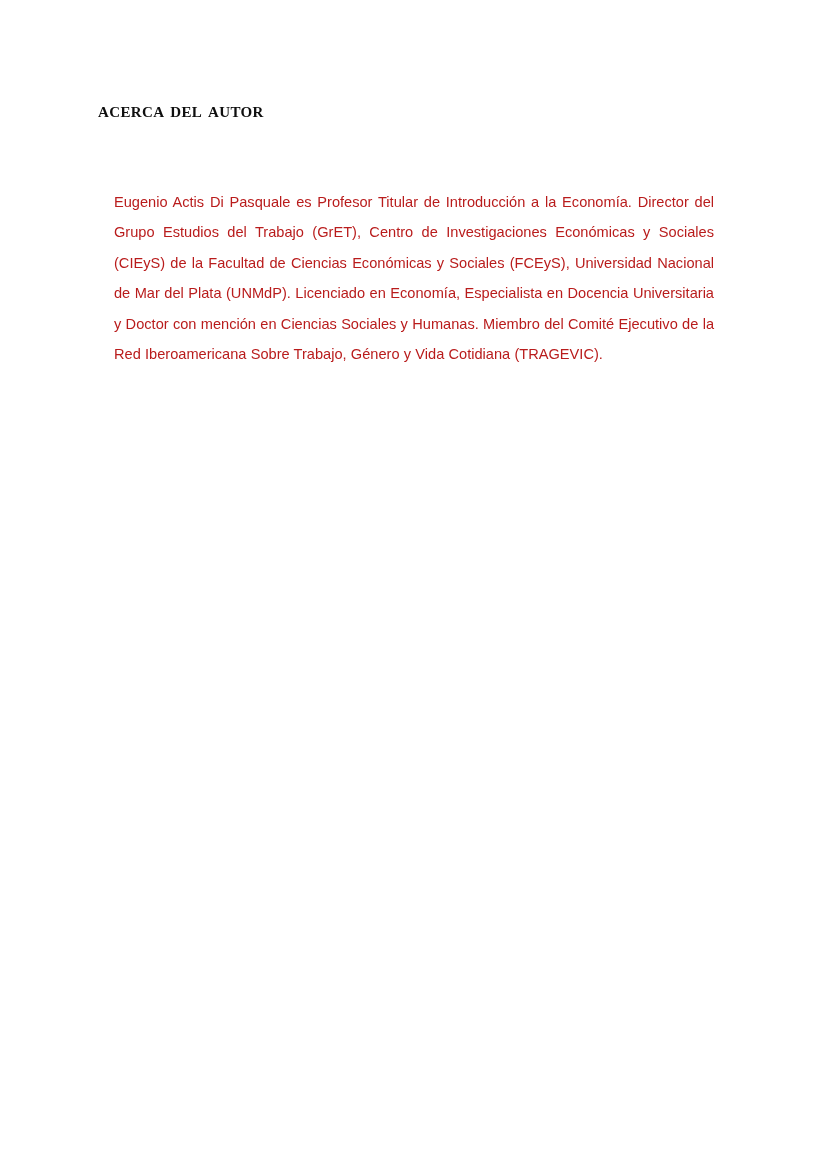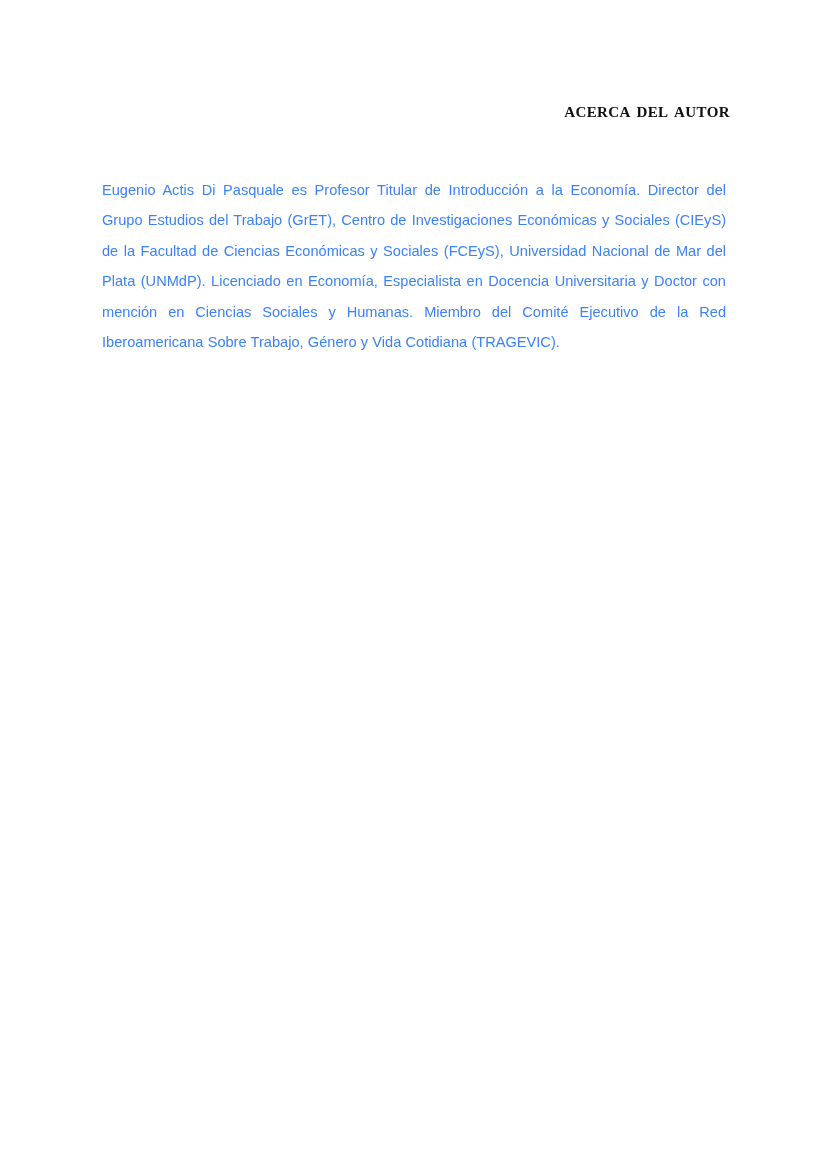--- a/index.html
+++ b/index.html
@@ -23,40 +23,40 @@
   }
   .content {
     position: absolute;
     left: 98px;
     top: 0;
     width: 632px;
   }
   .doc-title {
     margin: 0;
     padding-top: 98px;
-    text-align: right;
+    text-align: left;
     font-family: "Liberation Serif", serif;
     font-weight: bold;
     font-size: 21px;
     letter-spacing: 0.4px;
     color: #0f0f0f;
     font-variant: small-caps;
     text-transform: lowercase;
   }
   .doc-title::first-letter {
     font-size: 21px;
   }
   .body-text {
-    margin: 4px;
+    margin: 16px;
     padding-top: 48px;
     text-align: justify;
     font-family: "Liberation Sans", sans-serif;
     font-size: 14.6px;
     line-height: 30.4px;
-    color: #3b82f6;
+    color: #b91c1c;
     word-spacing: 0.2px;
   }
   .footer {
     position: absolute;
     left: 0;
     bottom: 0;
     width: 828px;
     height: 60px;
   }
 </style>

